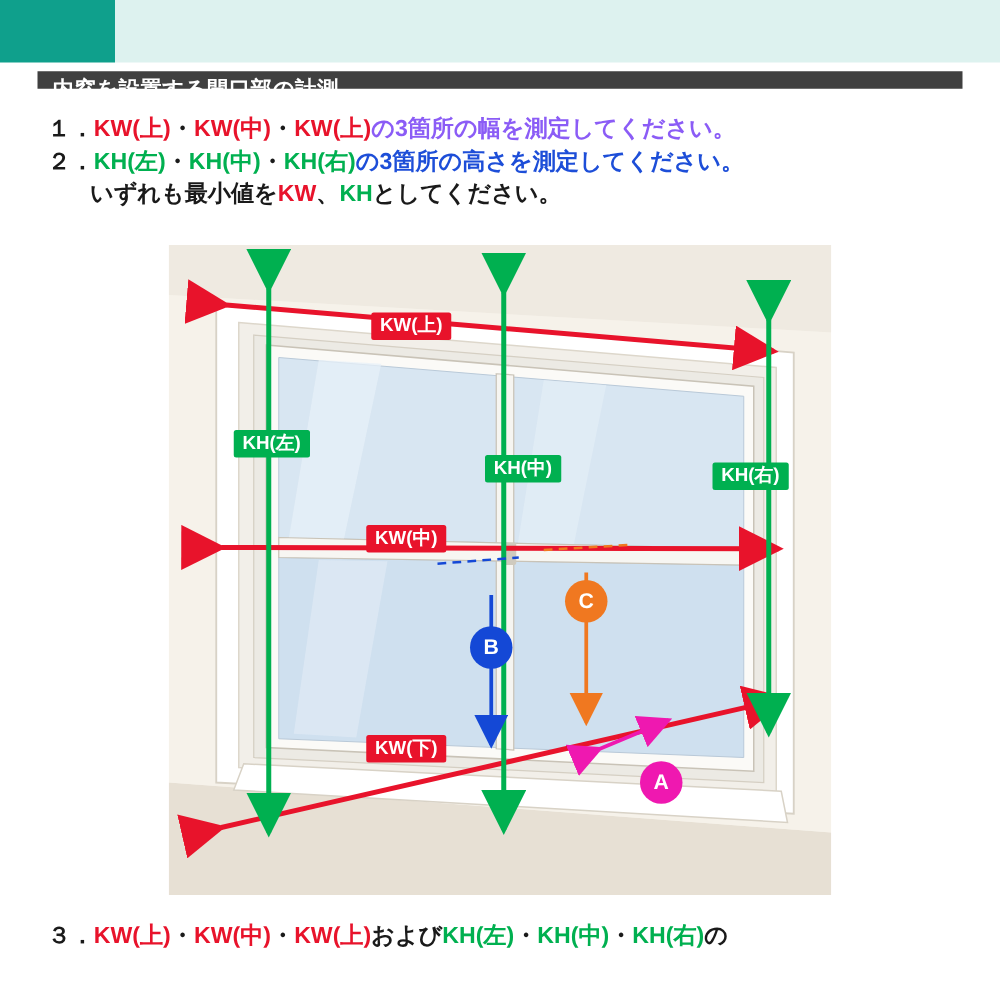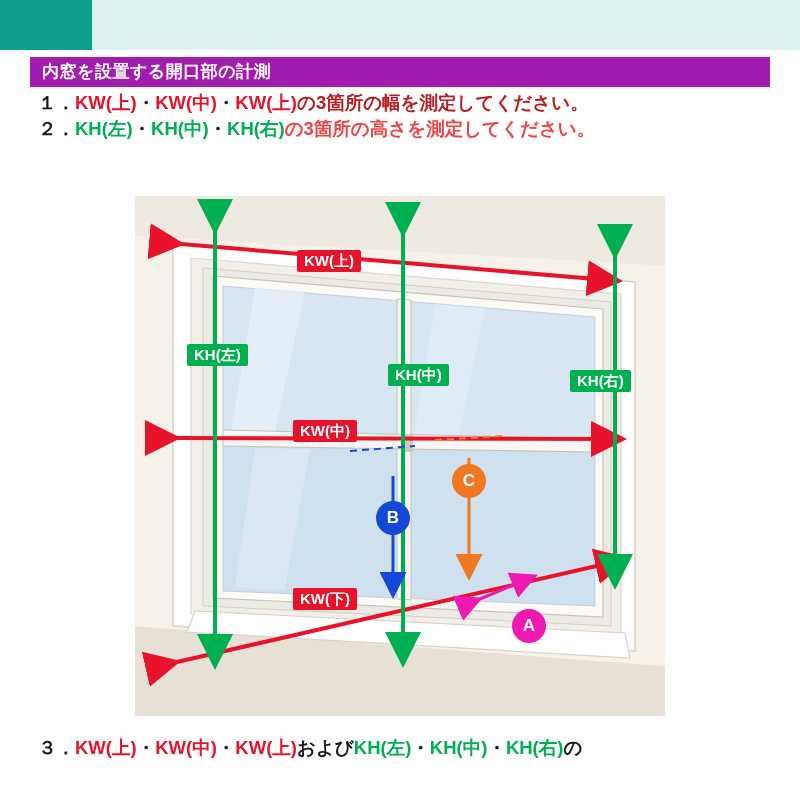--- a/index.html
+++ b/index.html
@@ -45,22 +45,22 @@
     color: #2a2a2a;
     letter-spacing: 1px;
   }
 
   
   .sub-heading {
     position: absolute;
     left: 30px;
     top: 57px;
     width: 740px;
-    height: 30px;
-    background: #a21caf;
+    height: 14px;
+    background: #404040;
   }
   .sub-heading-text {
     position: absolute;
     left: 12px;
     top: 3px;
     font-size: 17px;
     font-weight: bold;
     color: #ffffff;
     letter-spacing: 0.5px;
   }
@@ -136,22 +136,23 @@
 <div class="page-header">
   <div class="header-accent"></div>
   <div class="header-bar"></div>
 </div>
 
 <div class="sub-heading">
   <div class="sub-heading-text">内窓を設置する開口部の計測</div>
 </div>
 
 <div class="instructions" id="instruction-list">
-    <div class="inst-line"><span>１．</span><span style="color: rgb(232, 19, 43);">KW(上)</span><span style="color: rgb(26, 26, 26);">・</span><span style="color: rgb(232, 19, 43);">KW(中)</span><span style="color: rgb(26, 26, 26);">・</span><span style="color: rgb(232, 19, 43);">KW(上)</span><span style="color: #b91c1c;">の3箇所の幅を測定してください。</span></div>
-    <div class="inst-line"><span>２．</span><span style="color: rgb(0, 176, 80);">KH(左)</span><span style="color: rgb(26, 26, 26);">・</span><span style="color: rgb(0, 176, 80);">KH(中)</span><span style="color: rgb(26, 26, 26);">・</span><span style="color: rgb(0, 176, 80);">KH(右)</span><span style="color: #ef4444;">の3箇所の高さを測定してください。</span></div>
+    <div class="inst-line"><span>１．</span><span style="color: rgb(232, 19, 43);">KW(上)</span><span style="color: rgb(26, 26, 26);">・</span><span style="color: rgb(232, 19, 43);">KW(中)</span><span style="color: rgb(26, 26, 26);">・</span><span style="color: rgb(232, 19, 43);">KW(上)</span><span style="color: #8b5cf6;">の3箇所の幅を測定してください。</span></div>
+    <div class="inst-line"><span>２．</span><span style="color: rgb(0, 176, 80);">KH(左)</span><span style="color: rgb(26, 26, 26);">・</span><span style="color: rgb(0, 176, 80);">KH(中)</span><span style="color: rgb(26, 26, 26);">・</span><span style="color: rgb(0, 176, 80);">KH(右)</span><span style="color: #1d4ed8;">の3箇所の高さを測定してください。</span></div>
+    <div class="inst-line indent"><span style="color: rgb(26, 26, 26);">いずれも最小値を</span><span style="color: rgb(232, 19, 43);">KW</span><span style="color: rgb(26, 26, 26);">、</span><span style="color: rgb(0, 176, 80);">KH</span><span style="color: rgb(26, 26, 26);">としてください。</span></div>
   </div>
 
 <div class="figure">
 
   <svg width="530" height="520" viewBox="0 0 530 520">
     <defs>
       <marker id="ar-red" markerWidth="9" markerHeight="9" refX="8" refY="4.5" orient="auto">
         <path d="M9,4.5 L0,0 L0,9 z" fill="#e8132b"></path>
       </marker>
       <marker id="ar-red-s" markerWidth="9" markerHeight="9" refX="8" refY="4.5" orient="auto">

